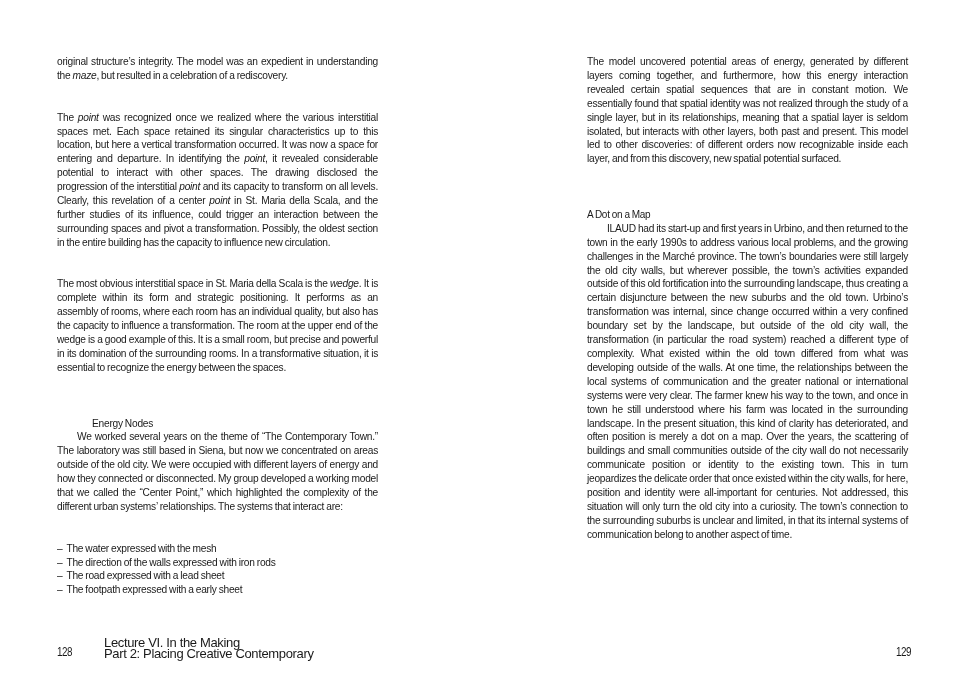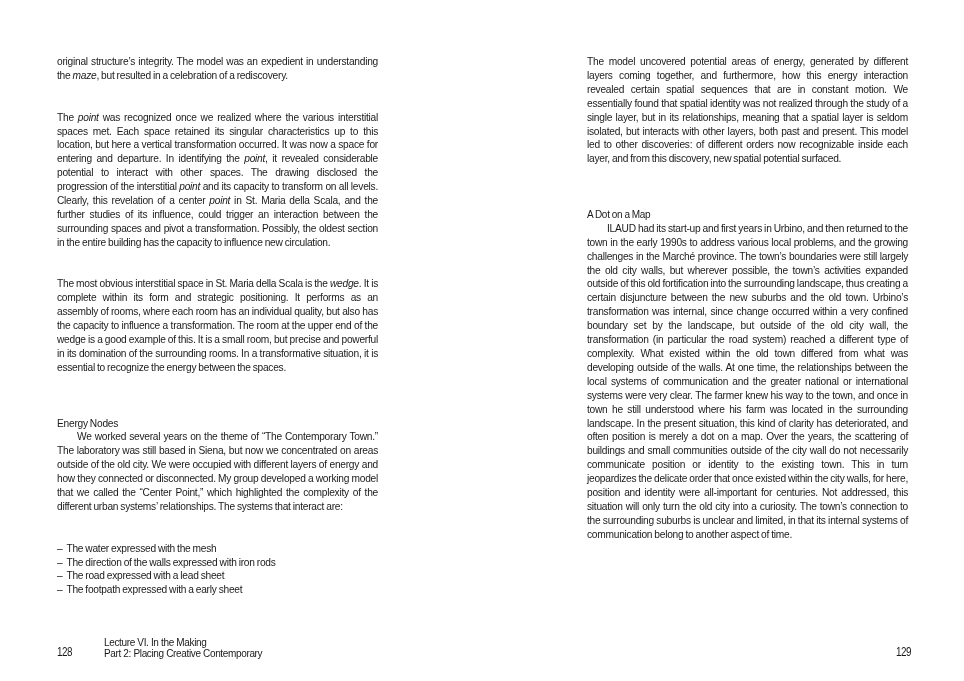--- a/index.html
+++ b/index.html
@@ -86,42 +86,42 @@
       transform: scaleX(0.82);
       transform-origin: left center;
     }
     .page-left .folio { left: 57px; }
     .page-right .folio { left: 414px; }
 
     .running-head {
       position: absolute;
       top: 637px;
       left: 104px;
-      font-size: 10px;
+      font-size: 13px;
       line-height: 11px;
       letter-spacing: -0.35px;
       color: #1a1a1a;
     }
     .running-head div { white-space: nowrap; }
   </style>
 </head>
 <body>
 
 <div class="spread">
 
   <div class="page page-left">
     <div class="column">
 
       <p class="para gap-large"><span>original structure’s integrity. The model was an expedient in understanding the </span><em>maze</em><span>, but resulted in a celebration of a rediscovery.</span></p>
 
       <p class="para gap-large"><span>The </span><em>point</em><span> was recognized once we realized where the various interstitial spaces met. Each space retained its singular characteristics up to this location, but here a vertical transformation occurred. It was now a space for entering and departure. In identifying the </span><em>point</em><span>, it revealed considerable potential to interact with other spaces. The drawing disclosed the progression of the interstitial </span><em>point</em><span> and its capacity to transform on all levels. Clearly, this revelation of a center </span><em>point</em><span> in St. Maria della Scala, and the further studies of its influence, could trigger an interaction between the surrounding spaces and pivot a transformation. Possibly, the oldest section in the entire building has the capacity to influence new circulation.</span></p>
 
       <p class="para gap-xlarge"><span>The most obvious interstitial space in St. Maria della Scala is the </span><em>wedge</em><span>. It is complete within its form and strategic positioning. It performs as an assembly of rooms, where each room has an individual quality, but also has the capacity to influence a transformation. The room at the upper end of the wedge is a good example of this. It is a small room, but precise and powerful in its domination of the surrounding rooms. In a transformative situation, it is essential to recognize the energy between the spaces.</span></p>
 
-      <h3 class="heading" style="font-size:10.2px;font-weight:normal;">Energy Nodes</h3>
+      <h3 class="heading" style="font-size:10.2px;font-weight:normal;margin-left:35px;">Energy Nodes</h3>
 
       <p class="para gap-large indent">We worked several years on the theme of “The Contemporary Town.” The laboratory was still based in Siena, but now we concentrated on areas outside of the old city. We were occupied with different layers of energy and how they connected or disconnected. My group developed a working model that we called the “Center Point,” which highlighted the complexity of the different urban systems’ relationships. The systems that interact are:</p>
 
       <ul class="list">
         <li><span class="dash">–</span><span>The water expressed with the mesh</span></li>
         <li><span class="dash">–</span><span>The direction of the walls expressed with iron rods</span></li>
         <li><span class="dash">–</span><span>The road expressed with a lead sheet</span></li>
         <li><span class="dash">–</span><span>The footpath expressed with a early sheet</span></li>
       </ul>
     </div>

